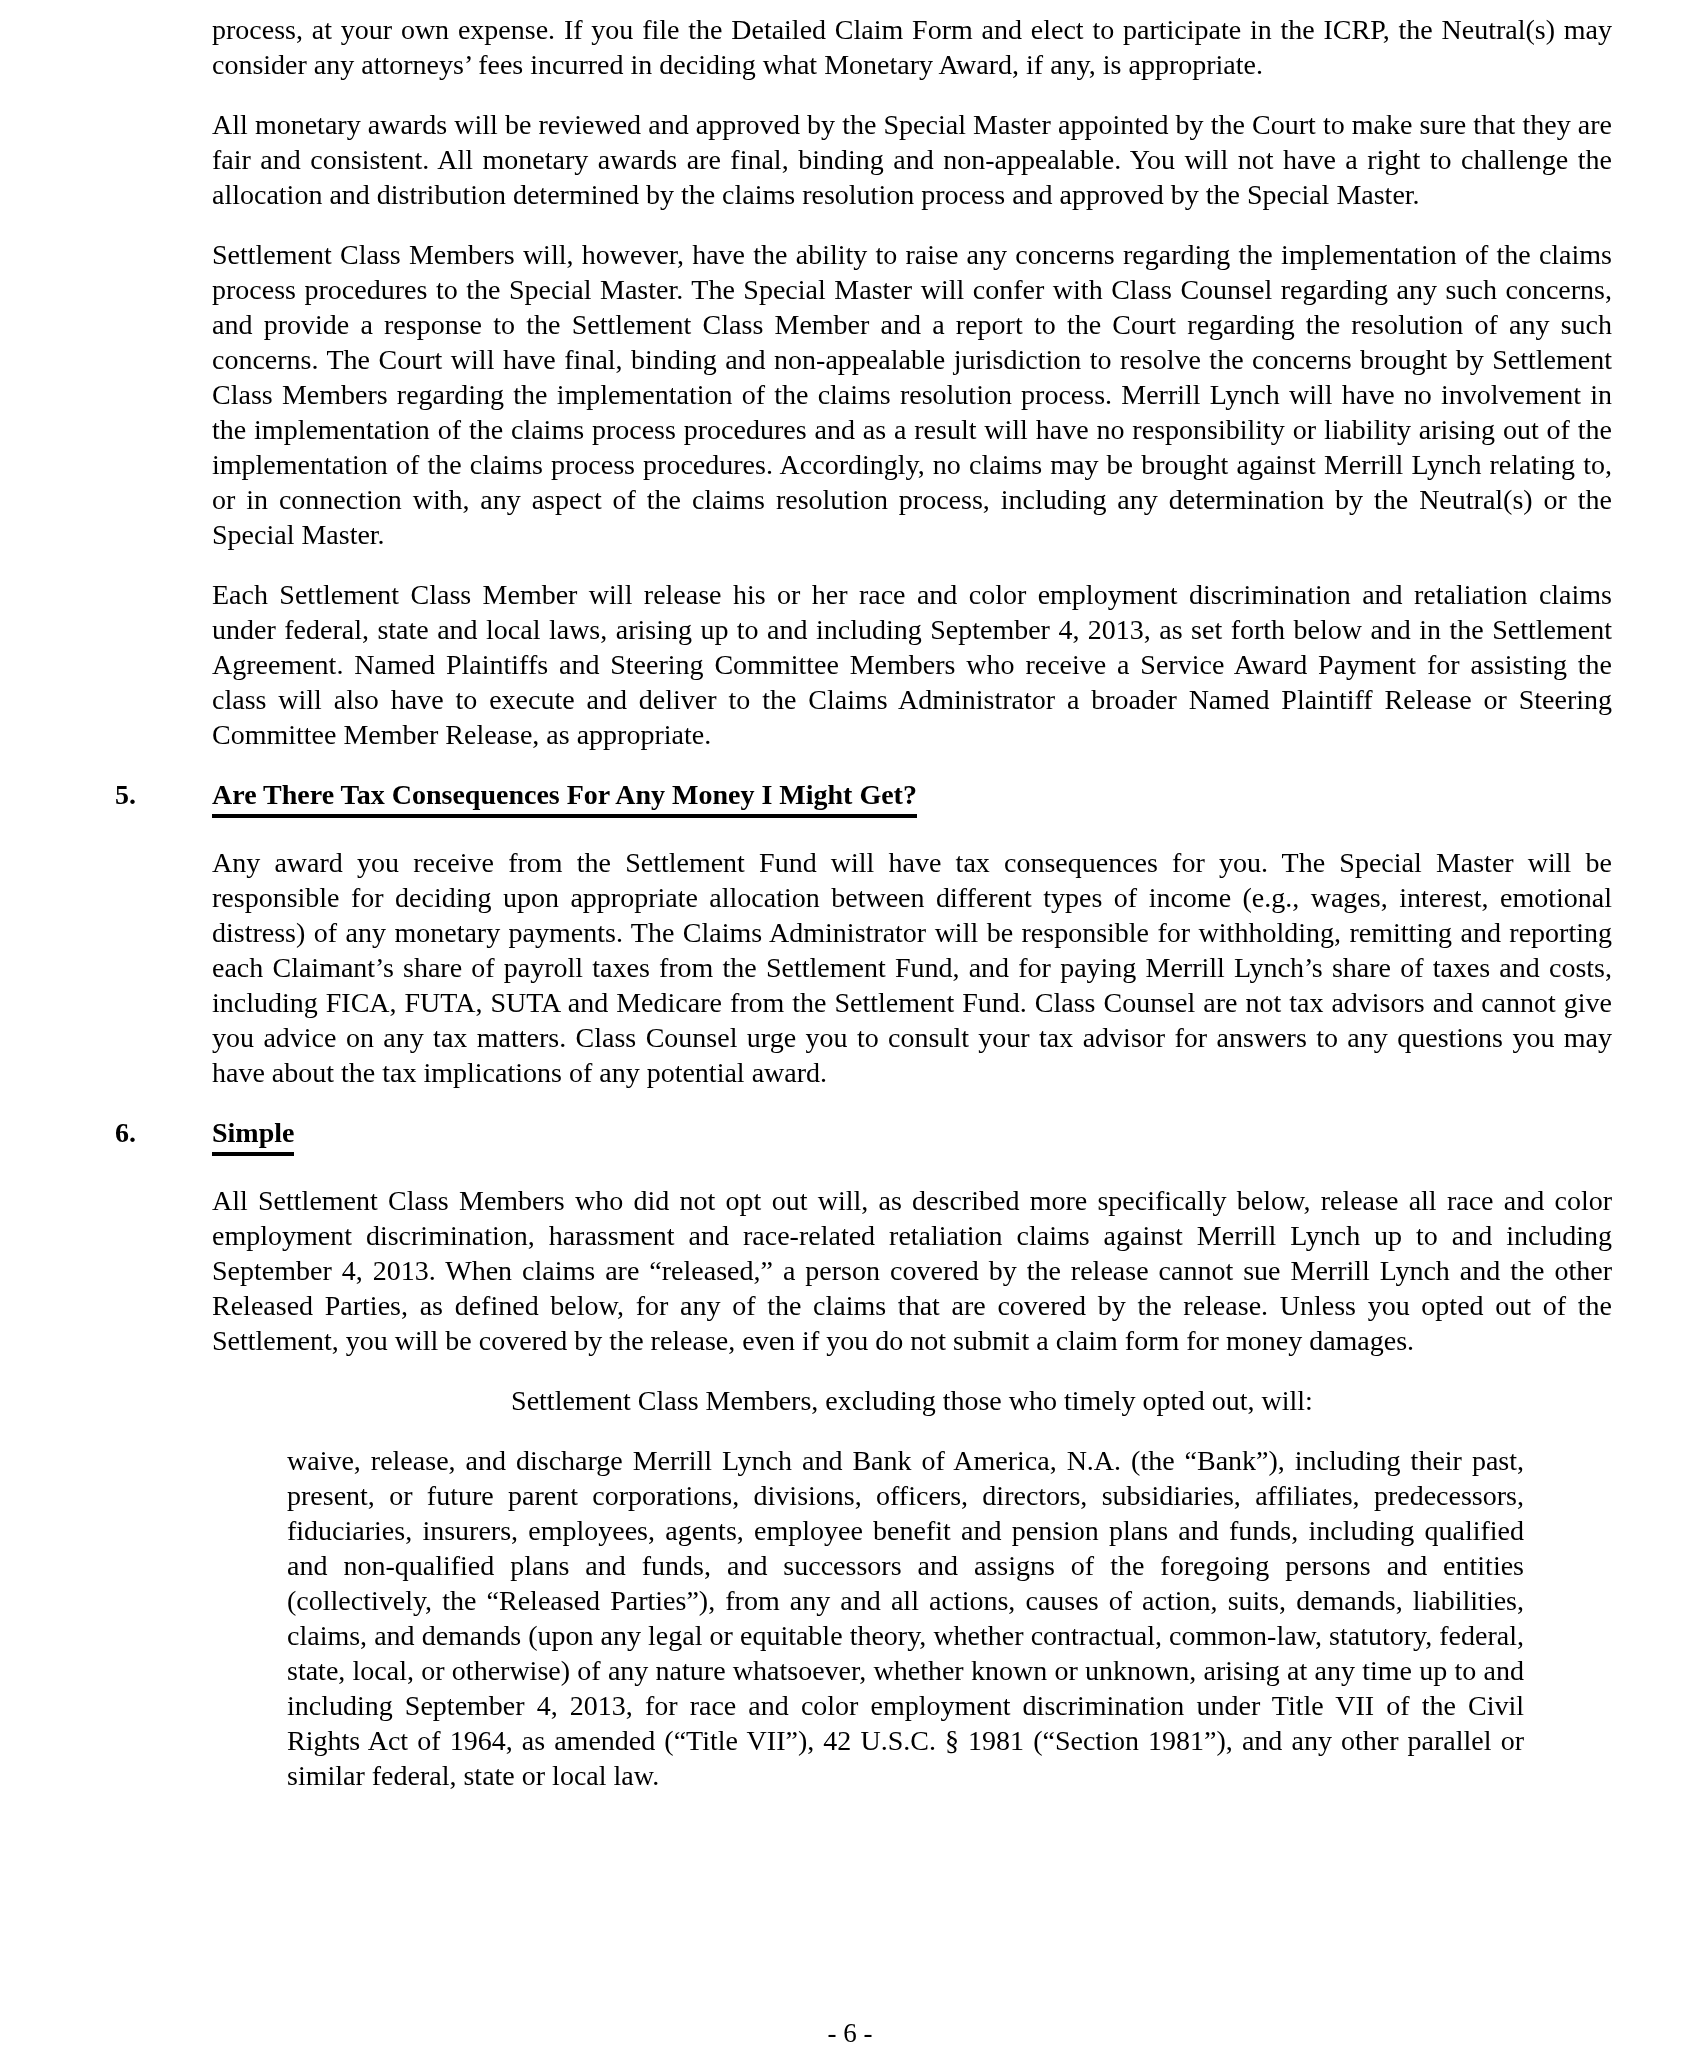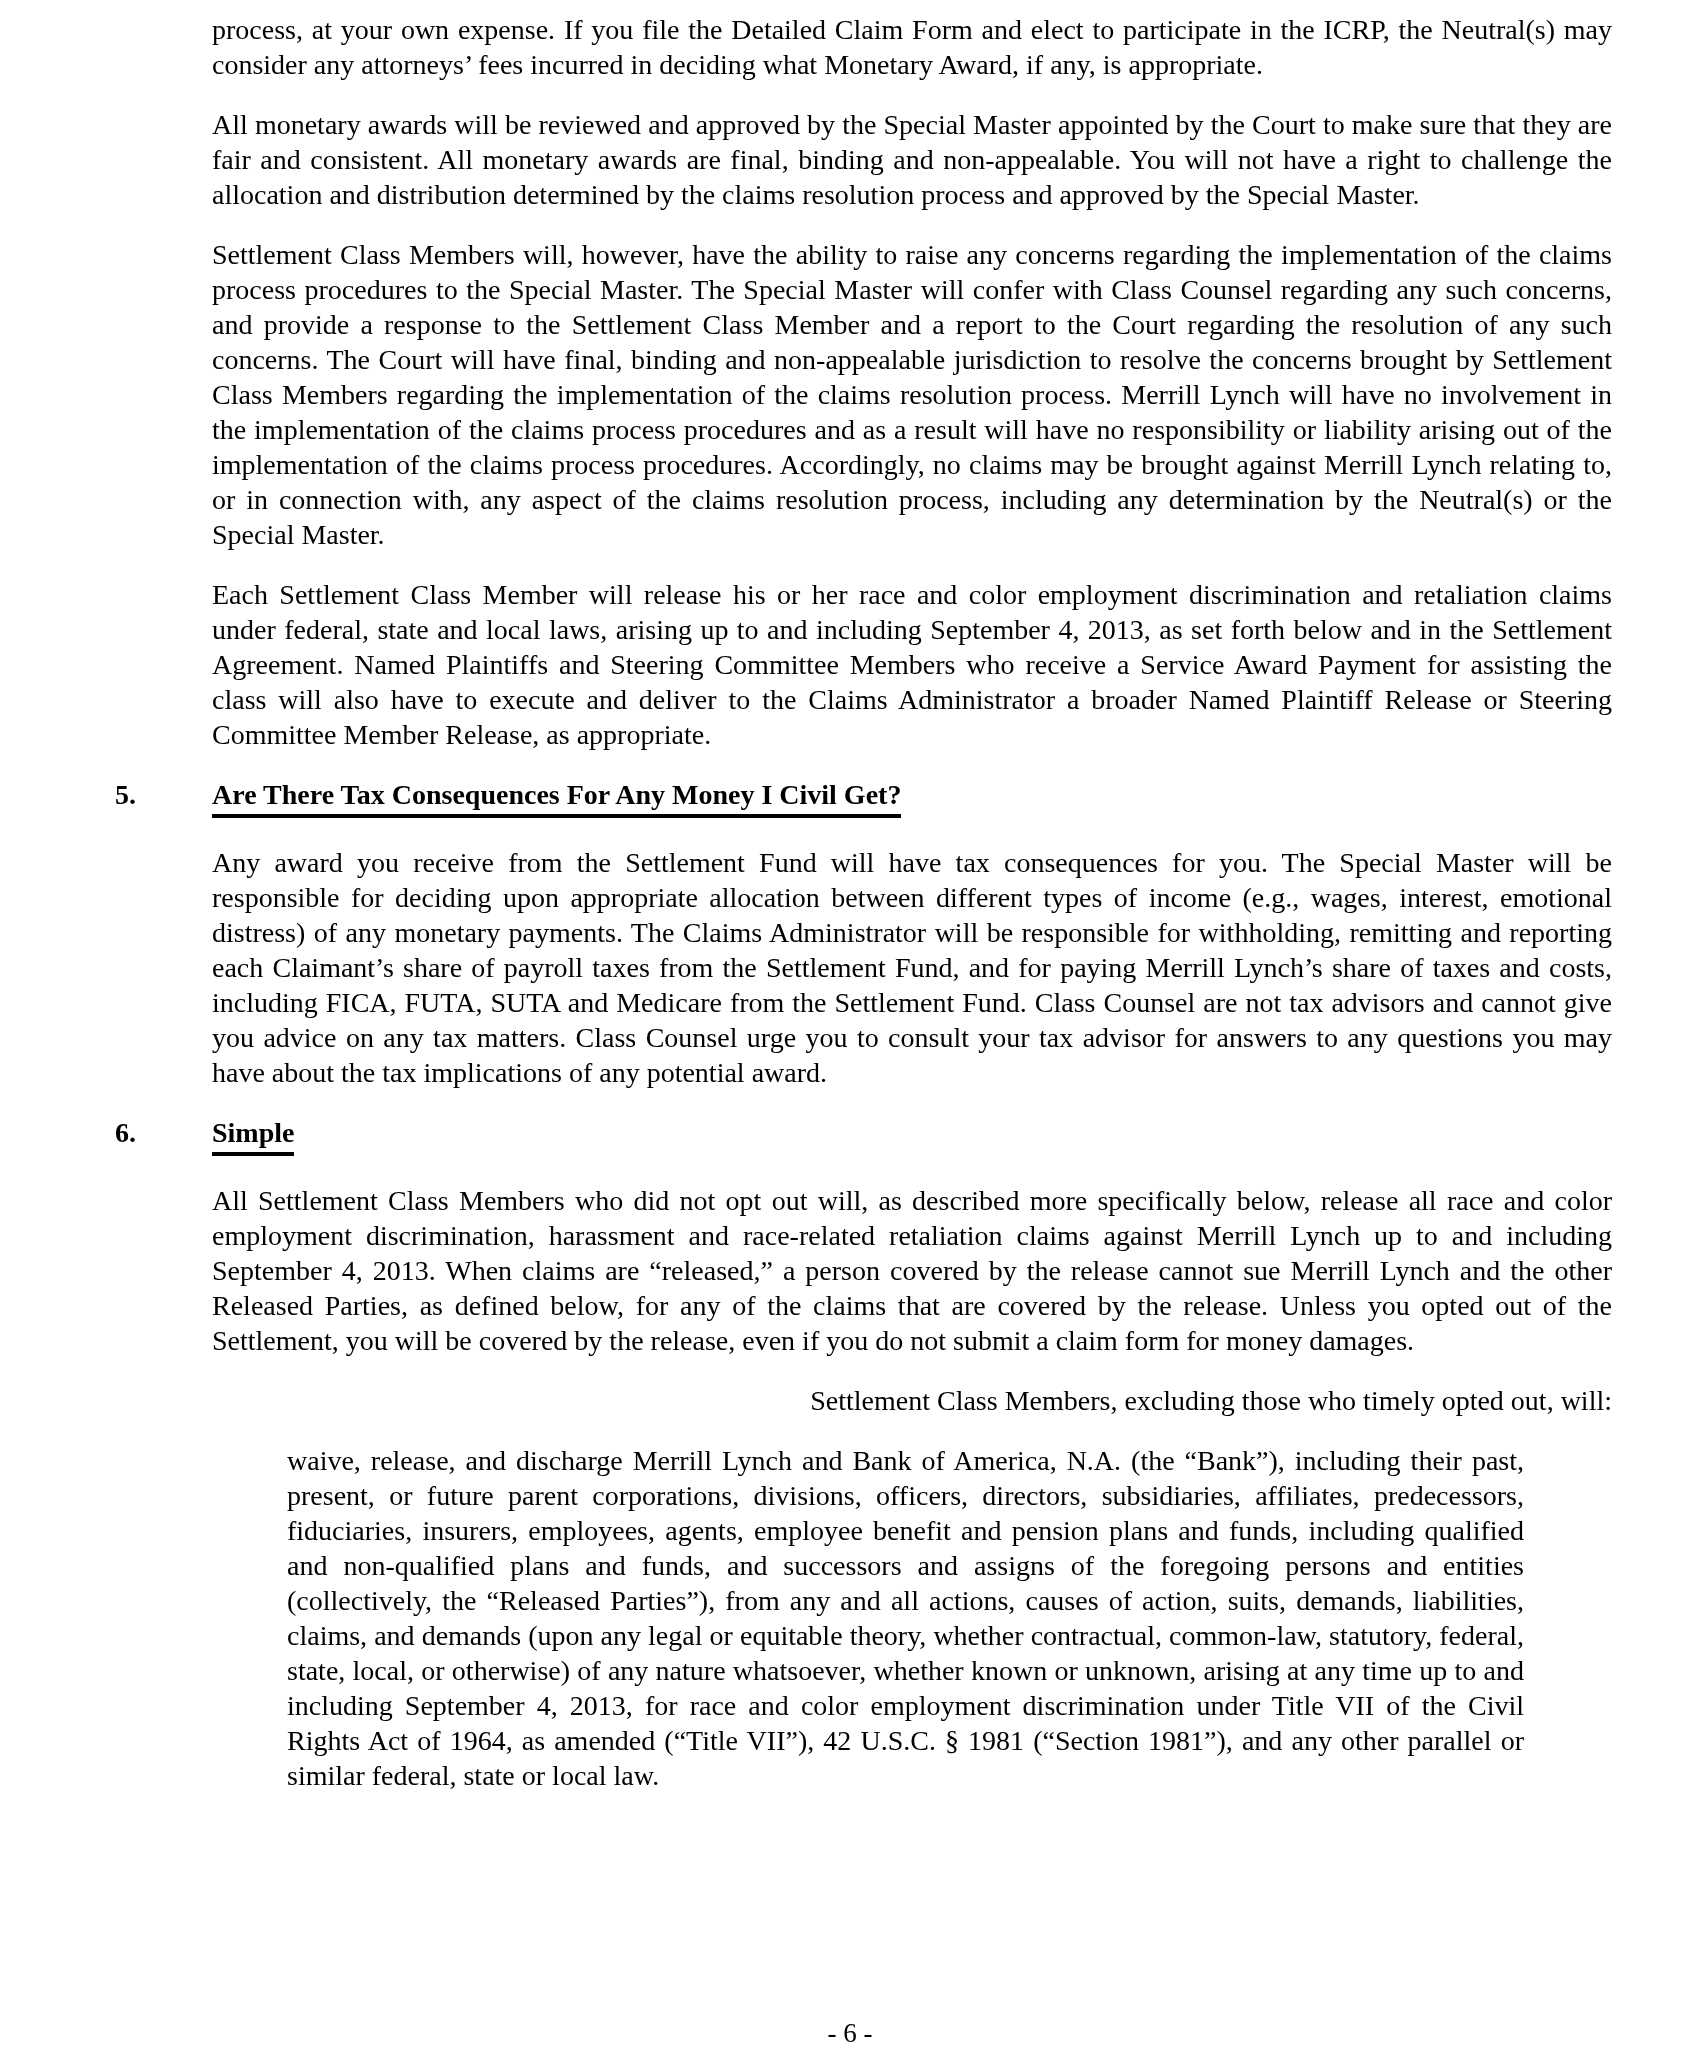--- a/index.html
+++ b/index.html
@@ -24,21 +24,21 @@
   }
 
   .para {
     margin: 0 0 25px 0;
     font-size: 28px;
     line-height: 35px;
     text-align: justify;
     text-justify: inter-word;
   }
 
-  .para.lead-in { text-align: right; }
+  .para.lead-in { text-align: center; }
 
   .para.indented {
     margin-left: 75px;
     margin-right: 88px;
     margin-bottom: 0;
   }
 
   .section-heading {
     position: relative;
     margin: 0 0 27px 0;
@@ -80,21 +80,21 @@
 
     <p class="para">All monetary awards will be reviewed and approved by the Special Master appointed by the Court to make sure that they are fair and consistent. All monetary awards are final, binding and non-appealable. You will not have a right to challenge the allocation and distribution determined by the claims resolution process and approved by the Special Master.</p>
 
     <p class="para">Settlement Class Members will, however, have the ability to raise any concerns regarding the implementation of the claims process procedures to the Special Master.  The Special Master will confer with Class Counsel regarding any such concerns, and provide a response to the Settlement Class Member and a report to the Court regarding the resolution of any such concerns.  The Court will have final, binding and non-appealable jurisdiction to resolve the concerns brought by Settlement Class Members regarding the implementation of the claims resolution process. Merrill Lynch will have no involvement in the implementation of the claims process procedures and as a result will have no responsibility or liability arising out of the implementation of the claims process procedures. Accordingly, no claims may be brought against Merrill Lynch relating to, or in connection with, any aspect of the claims resolution process, including any determination by the Neutral(s) or the Special Master.</p>
 
     <p class="para">Each Settlement Class Member will release his or her race and color employment discrimination and retaliation claims under federal, state and local laws, arising up to and including September 4, 2013, as set forth below and in the Settlement Agreement.  Named Plaintiffs and Steering Committee Members who receive a Service Award Payment for assisting the class will also have to execute and deliver to the Claims Administrator a broader Named Plaintiff Release or Steering Committee Member Release, as appropriate.</p>
 
 
     <div class="section-heading">
       <span class="sec-num">5.</span>
-      <span class="sec-title">Are There Tax Consequences For Any Money I Civil Get?</span>
+      <span class="sec-title">Are There Tax Consequences For Any Money I Might Get?</span>
     </div>
 
     <p class="para">Any award you receive from the Settlement Fund will have tax consequences for you.  The Special Master will be responsible for deciding upon appropriate allocation between different types of income (e.g., wages, interest, emotional distress) of any monetary payments.  The Claims Administrator will be responsible for withholding, remitting and reporting each Claimant’s share of payroll taxes from the Settlement Fund, and for paying Merrill Lynch’s share of taxes and costs, including FICA, FUTA, SUTA and Medicare from the Settlement Fund.  Class Counsel are not tax advisors and cannot give you advice on any tax matters.  Class Counsel urge you to consult your tax advisor for answers to any questions you may have about the tax implications of any potential award.</p>
 
     <div class="section-heading">
       <span class="sec-num">6.</span>
       <span class="sec-title">Simple</span>
     </div>
 
     <p class="para">All Settlement Class Members who did not opt out will, as described more specifically below, release all race and color employment discrimination, harassment and race-related retaliation claims against Merrill Lynch up to and including September 4, 2013.  When claims are “released,” a person covered by the release cannot sue Merrill Lynch and the other Released Parties, as defined below, for any of the claims that are covered by the release. Unless you opted out of the Settlement, you will be covered by the release, even if you do not submit a claim form for money damages.</p>

